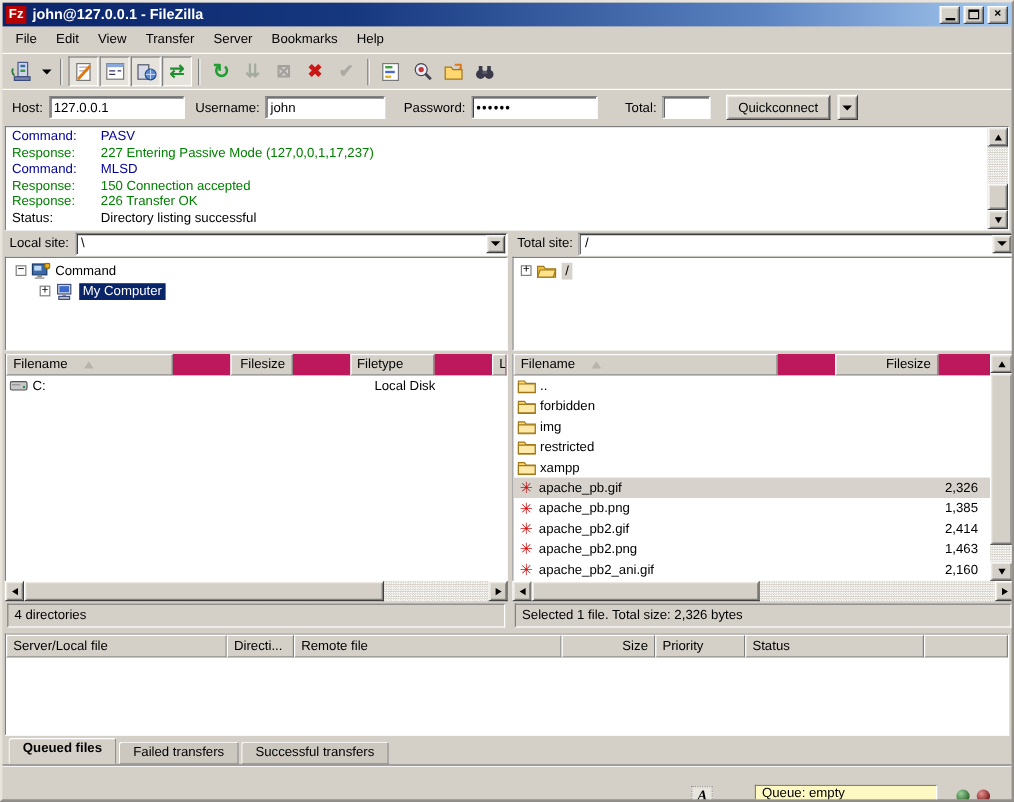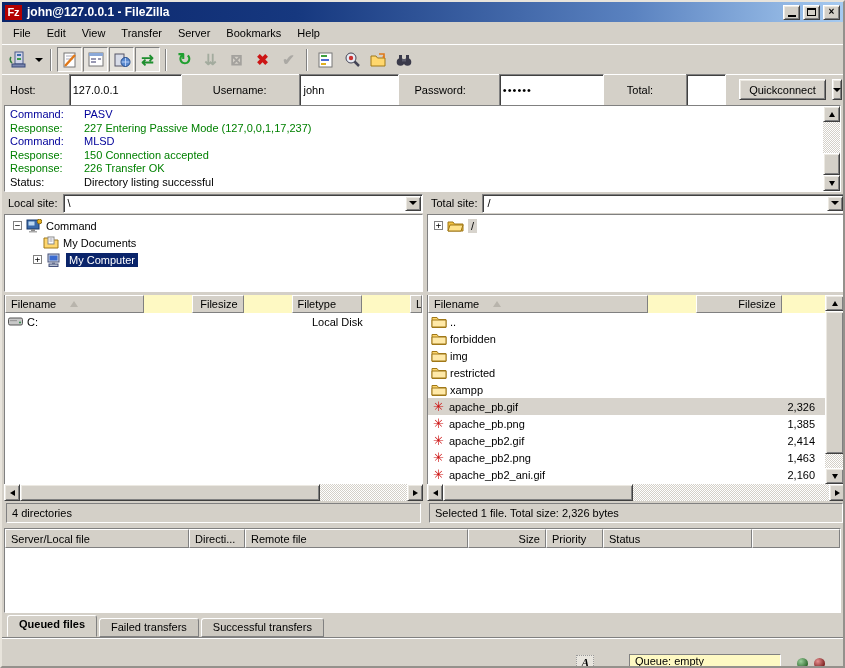--- a/index.html
+++ b/index.html
@@ -39,22 +39,22 @@
   .tool.pressed { border-color:#808080 #ffffff #ffffff #808080; background:#e6e3dd; }
   .tool.disabled { opacity:.45; filter:grayscale(70%); }
   .tool .g { font-size:15px; line-height:1; font-weight:bold; }
   .dd-arrow { width:0; height:0; border-left:4px solid transparent; border-right:4px solid transparent;
     border-top:4px solid #000; }
   .tool-dd { width:13px; height:25px; display:flex; align-items:center; justify-content:center; }
 
   
   .quickbar { height:30px; flex:0 0 30px; display:flex; align-items:center; gap:5px; padding:0 8px;
     border-top:1px solid #ffffff; }
-  .qc-input { height:32px; background:#fff; padding:1px 3px; font:11px "Liberation Sans",sans-serif;
-    border:1px solid; border-color:#808080 #ffffff #ffffff #808080; box-shadow: inset 1px 1px 0 #404040; outline:none;margin-left:28px; }
+  .qc-input { height:19px; background:#fff; padding:1px 3px; font:11px "Liberation Sans",sans-serif;
+    border:1px solid; border-color:#808080 #ffffff #ffffff #808080; box-shadow: inset 1px 1px 0 #404040; outline:none; }
   .qc-btn { height:21px; padding:0 9px; font:11px "Liberation Sans",sans-serif; }
   .qc-dd { width:17px; height:21px; display:flex; align-items:center; justify-content:center; margin-left:1px; }
   .qc-label { white-space:nowrap; }
 
   
   .log { height:87px; flex:0 0 87px; margin:1px 2px 0 2px; position:relative; background:#fff;
     border:1px solid; border-color:#808080 #ffffff #ffffff #808080; overflow:hidden; }
   .log-inner { position:absolute; left:1px; top:1px; right:18px; bottom:1px; padding:1px 0; }
   .log-line { display:flex; line-height:13.5px; white-space:nowrap; }
   .log-label { width:78px; flex:0 0 78px; padding-left:4px; }
@@ -88,21 +88,21 @@
   .tree { height:78px; flex:0 0 78px; background:#fff; overflow:hidden; padding:2px 0;
     border:1px solid; border-color:#808080 #ffffff #ffffff #808080; }
   .tree-row { display:flex; align-items:center; height:17px; gap:4px; white-space:nowrap; }
   .expander { width:9px; height:9px; flex:0 0 9px; border:1px solid #808080; background:#fff;
     font-size:9px; line-height:7px; text-align:center; font-family:"DejaVu Sans Mono",monospace; }
   .sel-active { background:#0a246a; color:#fff; padding:1px 3px; }
   .sel-inactive { background:#d7d3cc; padding:1px 3px; }
 
   .list-wrap { flex:0 0 189px; height:189px; position:relative; display:flex; flex-direction:column;
     border-left:1px solid #808080; border-right:1px solid #fff; margin-top:3px; background:#fff; }
-  .list-hdr { height:18px; flex:0 0 18px; display:flex; background:#fef9c3;gap:48px; }
+  .list-hdr { height:18px; flex:0 0 18px; display:flex; background:#be185d;gap:48px; }
   .hcell { background:#d4d0c8; border:1px solid; border-color:#ffffff #808080 #808080 #ffffff;
     padding:1px 5px; display:flex; align-items:center; gap:14px; overflow:hidden; white-space:nowrap; }
   .hcell.r { justify-content:flex-end; }
   .sort-asc { width:0; height:0; border-left:4px solid transparent; border-right:4px solid transparent;
     border-bottom:6px solid #b8b4ac; }
   .list-body { flex:1; background:#fff; position:relative; overflow:hidden; }
   .lrow { display:flex; align-items:center; height:17px; padding-left:3px; gap:3px; white-space:nowrap; }
   .lrow.selected { background:#d7d3cc; }
   .lrow .fsize { margin-left:auto; padding-right:10px; }
   .img-glyph { color:#cc1010; font-size:13px; line-height:1; width:15px; text-align:center; }
@@ -253,21 +253,21 @@
         <rect x="4" y="4" width="3" height="5" fill="#3a3a4a"></rect>
         <rect x="11" y="4" width="3" height="5" fill="#3a3a4a"></rect>
         <rect x="7" y="8" width="4" height="2.5" fill="#5a5a6a"></rect>
       </svg>
     </div>
   </div>
 
   <div class="quickbar">
     <span class="qc-label">Host:</span>
     <input class="qc-input" style="width: 113px;" value="127.0.0.1">
-    <span class="qc-label" style="margin-left:26px">Username:</span>
+    <span class="qc-label" style="margin-left:4px">Username:</span>
     <input class="qc-input" style="width: 100px;" value="john">
     <span class="qc-label" style="margin-left:10px">Password:</span>
     <input class="qc-input" style="width: 105px; letter-spacing: 1px;" value="••••••">
     <span class="qc-label" style="margin-left:18px">Total:</span>
     <input class="qc-input" style="width: 40px;" value="">
     <button class="qc-btn raised" style="margin-left:8px">Quickconnect</button>
     <div class="qc-dd raised">
         <div class="dd-arrow"></div>
       </div>
   </div>
@@ -328,29 +328,20 @@
           <div class="expander">−</div>
           <svg width="16" height="14" viewBox="0 0 16 14">
             <rect x="1" y="1" width="12" height="9" fill="#3a6aaa" stroke="#1a3a6a"></rect>
             <rect x="2.5" y="2.5" width="6" height="4" fill="#bcd8f0"></rect>
             <rect x="5" y="10" width="4" height="2" fill="#8a8a8a"></rect>
             <rect x="3" y="12" width="8" height="1.5" fill="#aaa"></rect>
             <circle cx="13.5" cy="2.5" r="2.3" fill="#e8b020" stroke="#8a6a10"></circle>
           </svg>
           <span>Command</span>
         </div>
-        <div class="tree-row" style="padding-left:38px">
-          <svg width="16" height="13" viewBox="0 0 16 13">
-            <path d="M1 2 h5 l1.5 2 H15 v8 H1 z" fill="#ffd76e" stroke="#a07818"></path>
-            <rect x="5" y="1" width="6" height="7" fill="#fff" stroke="#888"></rect>
-            <line x1="6.5" y1="3" x2="9.5" y2="3" stroke="#99a"></line>
-            <line x1="6.5" y1="5" x2="9.5" y2="5" stroke="#99a"></line>
-          </svg>
-          <span>My Documents</span>
-        </div>
         <div class="tree-row" style="padding-left:28px">
           <div class="expander">+</div>
           <svg width="16" height="14" viewBox="0 0 16 14">
             <rect x="2" y="1" width="11" height="8" fill="#cdd4e0" stroke="#44507a"></rect>
             <rect x="3.5" y="2.5" width="8" height="5" fill="#3a6ad0"></rect>
             <rect x="6" y="9" width="3" height="2" fill="#8a92a8"></rect>
             <rect x="3" y="11" width="9" height="2.5" fill="#b8c0d0" stroke="#44507a"></rect>
           </svg>
           <span class="sel-active">My Computer</span>
         </div>
@@ -528,21 +519,21 @@
         </div>
       <div class="hcell" style="width:56px">
           <span>Directi...</span>
         </div>
       <div class="hcell" style="width:223px">
           <span>Remote file</span>
         </div>
       <div class="hcell r" style="width:78px">
           <span>Size</span>
         </div>
-      <div class="hcell" style="width:57px">
+      <div class="hcell" style="width:75px">
           <span>Priority</span>
         </div>
       <div class="hcell" style="width:149px">
           <span>Status</span>
         </div>
       <div class="hcell" style="flex:1"></div>
     </div>
     <div class="queue-body"></div>
   </div>
 

